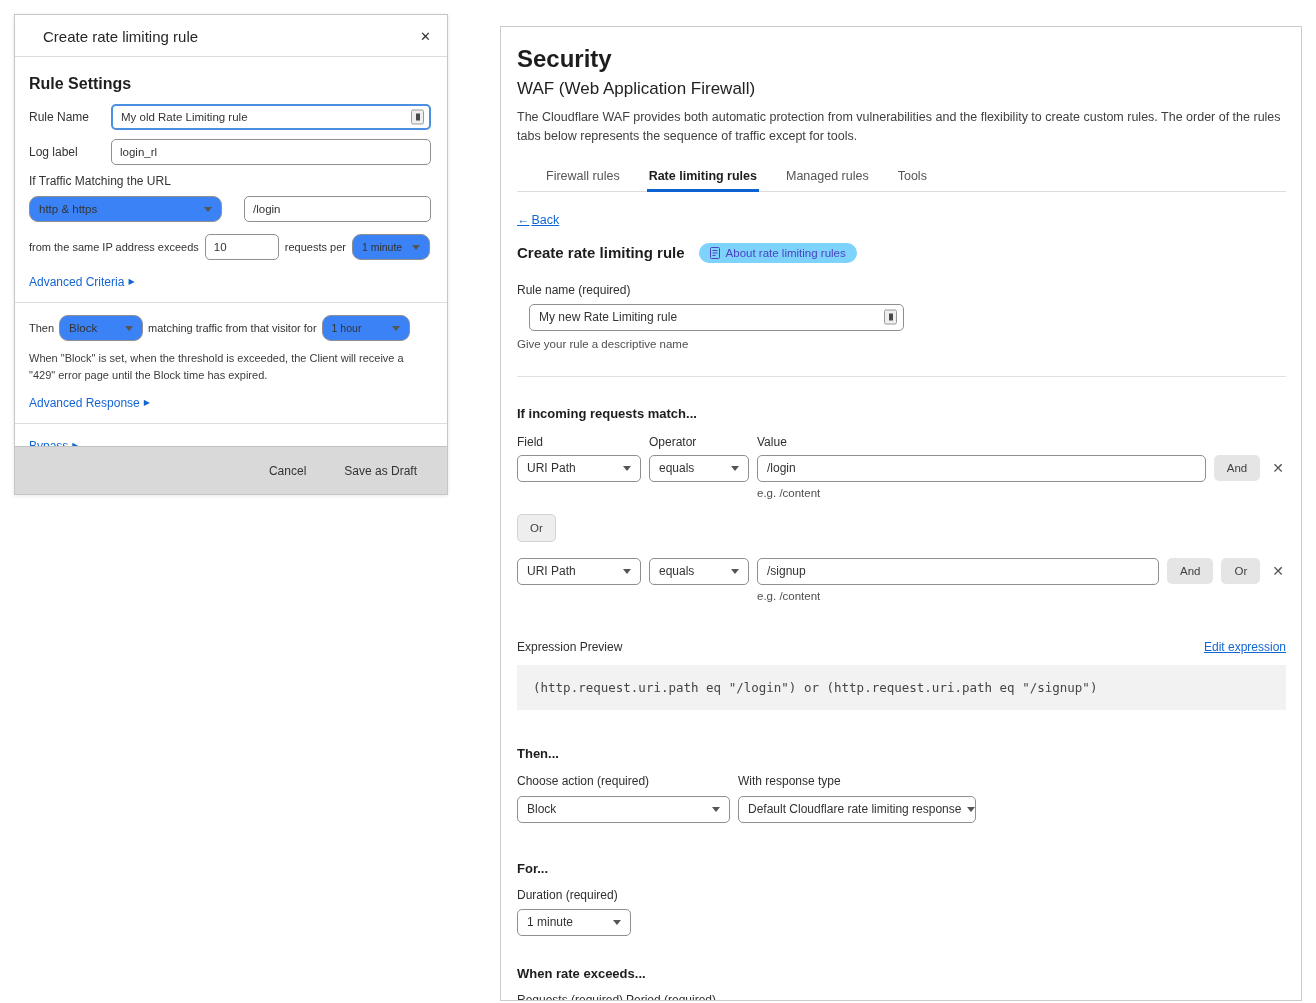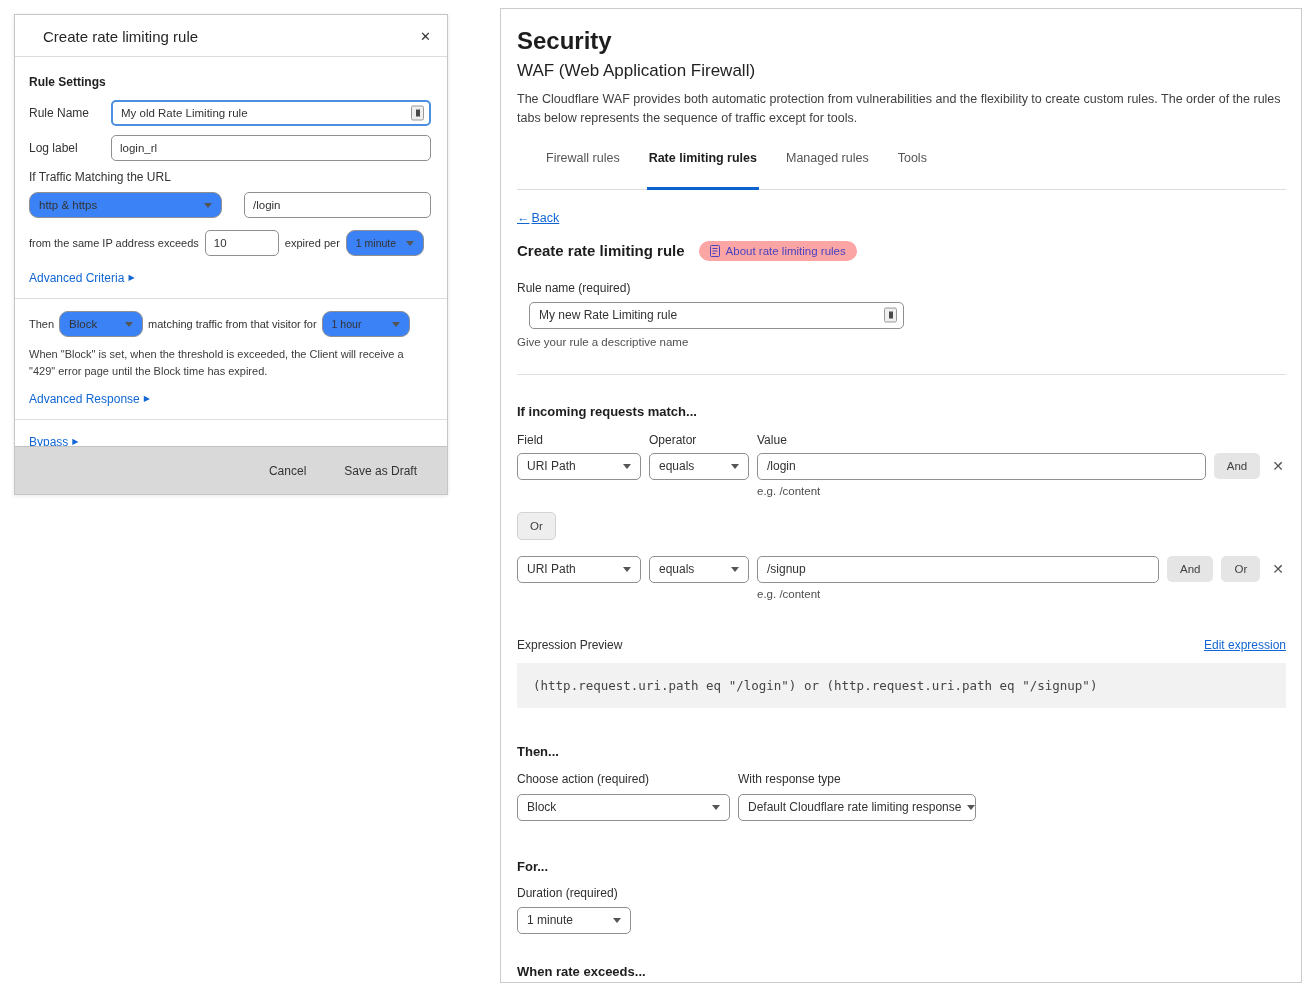--- a/index.html
+++ b/index.html
@@ -16,21 +16,21 @@
     background: #fff; border: 1px solid #c6c6c6; box-shadow: 0 1px 4px rgba(0,0,0,.10);
     display: flex; flex-direction: column;
   }
   .modal-header {
     flex: none; display: flex; align-items: center; justify-content: space-between;
     padding: 13px 16px 11px 28px; border-bottom: 1px solid #dcdcdc;
   }
   .modal-title { font-size: 15px; color: #262626; font-weight: normal; }
   .x-close { font-size: 13px; color: #333; cursor: pointer; line-height: 1; }
   .modal-body { flex: 1 1 auto; padding: 8px 16px 0 14px; overflow: hidden; }
-  .m-section-h { font-size: 12px; font-weight: bold; color: #1f1f1f; margin: 10px 0 11px; }
+  .m-section-h { font-size: 16px; font-weight: bold; color: #1f1f1f; margin: 10px 0 11px; }
   .m-row { display: flex; align-items: center; margin-bottom: 9px; }
   .m-row > label { width: 70px; flex: none; font-size: 12px; color: #333; }
   .tinput {
     height: 26px; border: 1px solid #8f8f8f; border-radius: 5px; background: #fff;
     font-family: inherit; font-size: 11.5px; color: #333; padding: 0 8px; outline: none; width: 100%;
   }
   .tinput.focused { border: 2px solid #4a8fe0; }
   .iconwrap { position: relative; flex: 1; padding-left: 12px; }
   .iconwrap .tinput { padding-right: 26px; }
   .autofill-icon {
@@ -55,34 +55,34 @@
   .m-hr { border: 0; border-top: 1px solid #dedede; margin: 12px -16px 12px -14px; }
   .m-note { font-size: 11px; color: #3c3c3c; line-height: 1.5; margin: 9px 0 10px; width: 96%; }
   .modal-footer {
     flex: none; height: 48px; background: #d9d9d9; border-top: 1px solid #c2c2c2;
     display: flex; align-items: center; justify-content: flex-end; gap: 38px; padding: 0 30px;
   }
   .footer-btn { font-size: 12px; color: #333; background: none; border: none; cursor: pointer; font-family: inherit; }
 
   
   .panel {
-    position: absolute; left: 500px; top: 8px; width: 802px; height: 975px;
+    position: absolute; left: 500px; top: 26px; width: 802px; height: 975px;
     background: #fff; border: 1px solid #cbcbcb; padding: 18px 15px 0 16px; overflow: hidden;
   }
   .pg-title { font-size: 24px; font-weight: bold; color: #1d1d1d; letter-spacing: 0; }
   .pg-sub { font-size: 17px; font-weight: normal; color: #222; margin-top: 6px; }
   .pg-desc { font-size: 12.5px; color: #3f3f3f; line-height: 1.55; margin-top: 9px; width: 774px; }
   .tabs { display: flex; gap: 25px; padding-left: 27px; border-bottom: 1px solid #dcdcdc; margin-top: 14px; }
-  .tab { font-size: 12.5px; color: #555; padding: 8px 2px 22px; cursor: pointer; border-bottom: 3px solid transparent; margin-bottom: -1px; text-align: right; }
+  .tab { font-size: 12.5px; color: #555; padding: 8px 2px 6px; cursor: pointer; border-bottom: 3px solid transparent; margin-bottom: -1px; text-align: right; }
   .tab.active { color: #1d1d1d; font-weight: bold; border-bottom-color: #0b62d0; }
   .back-link { display: inline-flex; align-items: center; gap: 2px; margin-top: 21px; font-size: 12.5px; color: #1266d3; text-decoration: underline; cursor: pointer; }
   .form-title-row { display: flex; align-items: center; gap: 14px; margin-top: 15px; }
   .form-title { font-size: 15px; font-weight: bold; color: #1d1d1d; }
   .badge {
-    display: inline-flex; align-items: center; gap: 6px; background: #fca5a5; color: #4b43c0;
+    display: inline-flex; align-items: center; gap: 6px; background: #7dd3fc; color: #4b43c0;
     font-size: 11.5px; padding: 4px 11px; border-radius: 11px; cursor: pointer;
   }
   .flabel { font-size: 12px; color: #2f2f2f; }
   .p-input {
     height: 27px; border: 1px solid #8f8f8f; border-radius: 5px; background: #fff;
     font-family: inherit; font-size: 12px; color: #333; padding: 0 9px; outline: none; width: 100%;
   }
   .p-input:disabled { background: #ececec; border-color: #9b9b9b; color: #9b9b9b; }
   .pselect { height: 27px; border: 1px solid #8f8f8f; border-radius: 5px; background:#fff; display:flex; align-items:center; justify-content:space-between; gap:6px; padding:0 9px; font-size:12px; color:#333; cursor:pointer; white-space:nowrap; }
   .hint { font-size: 11.5px; color: #4f4f4f; }
@@ -157,21 +157,21 @@
           <span class="caret"></span>
         </div>
         <span class="iconwrap">
           <input class="tinput" value="/login" style="">
         </span>
       </div>
 
       <div class="m-inline" style="margin:12px 0 12px;">
         <span>from the same IP address exceeds</span>
         <input class="tinput" style="width: 74px; flex: 0 0 auto;" value="10">
-        <span>expired per</span>
+        <span>requests per</span>
         <div class="select" style="width:78px;flex:none;font-size:10.5px;">
           <span>1 minute</span>
           <span class="caret"></span>
         </div>
       </div>
 
       <div class="blue-link">
         <span>Advanced Criteria</span>
         <span class="tri">▶</span>
       </div>

